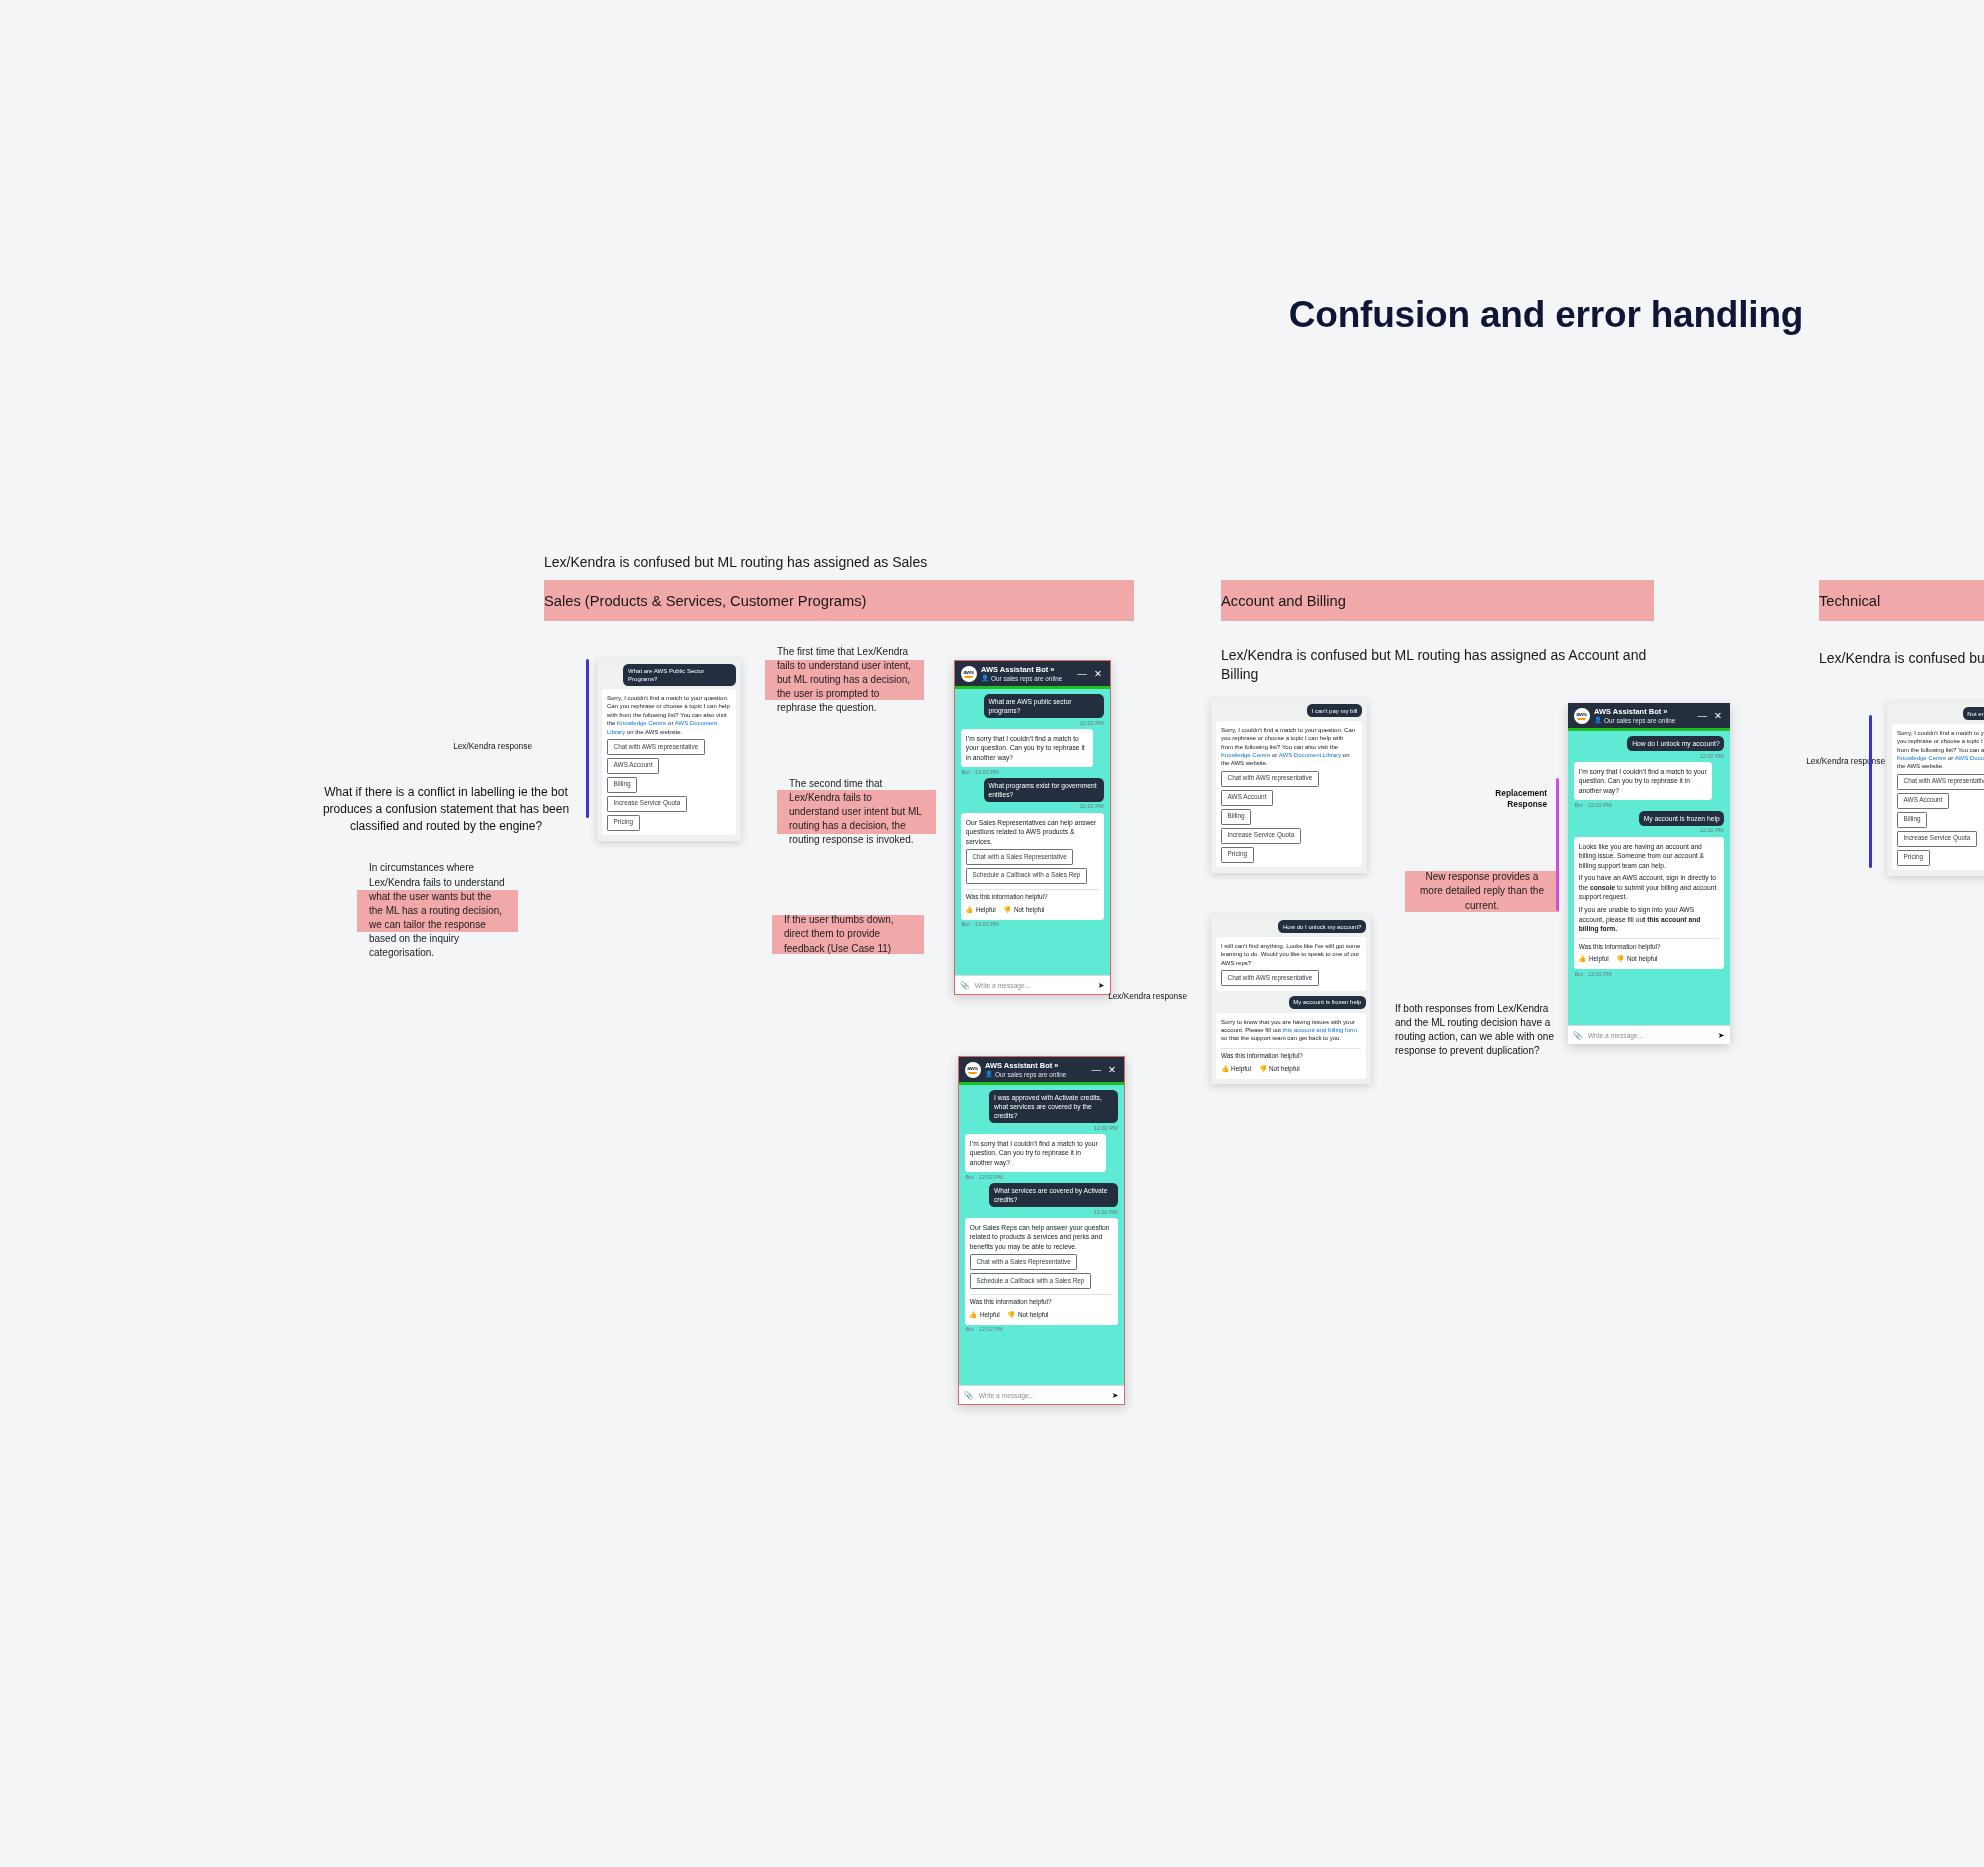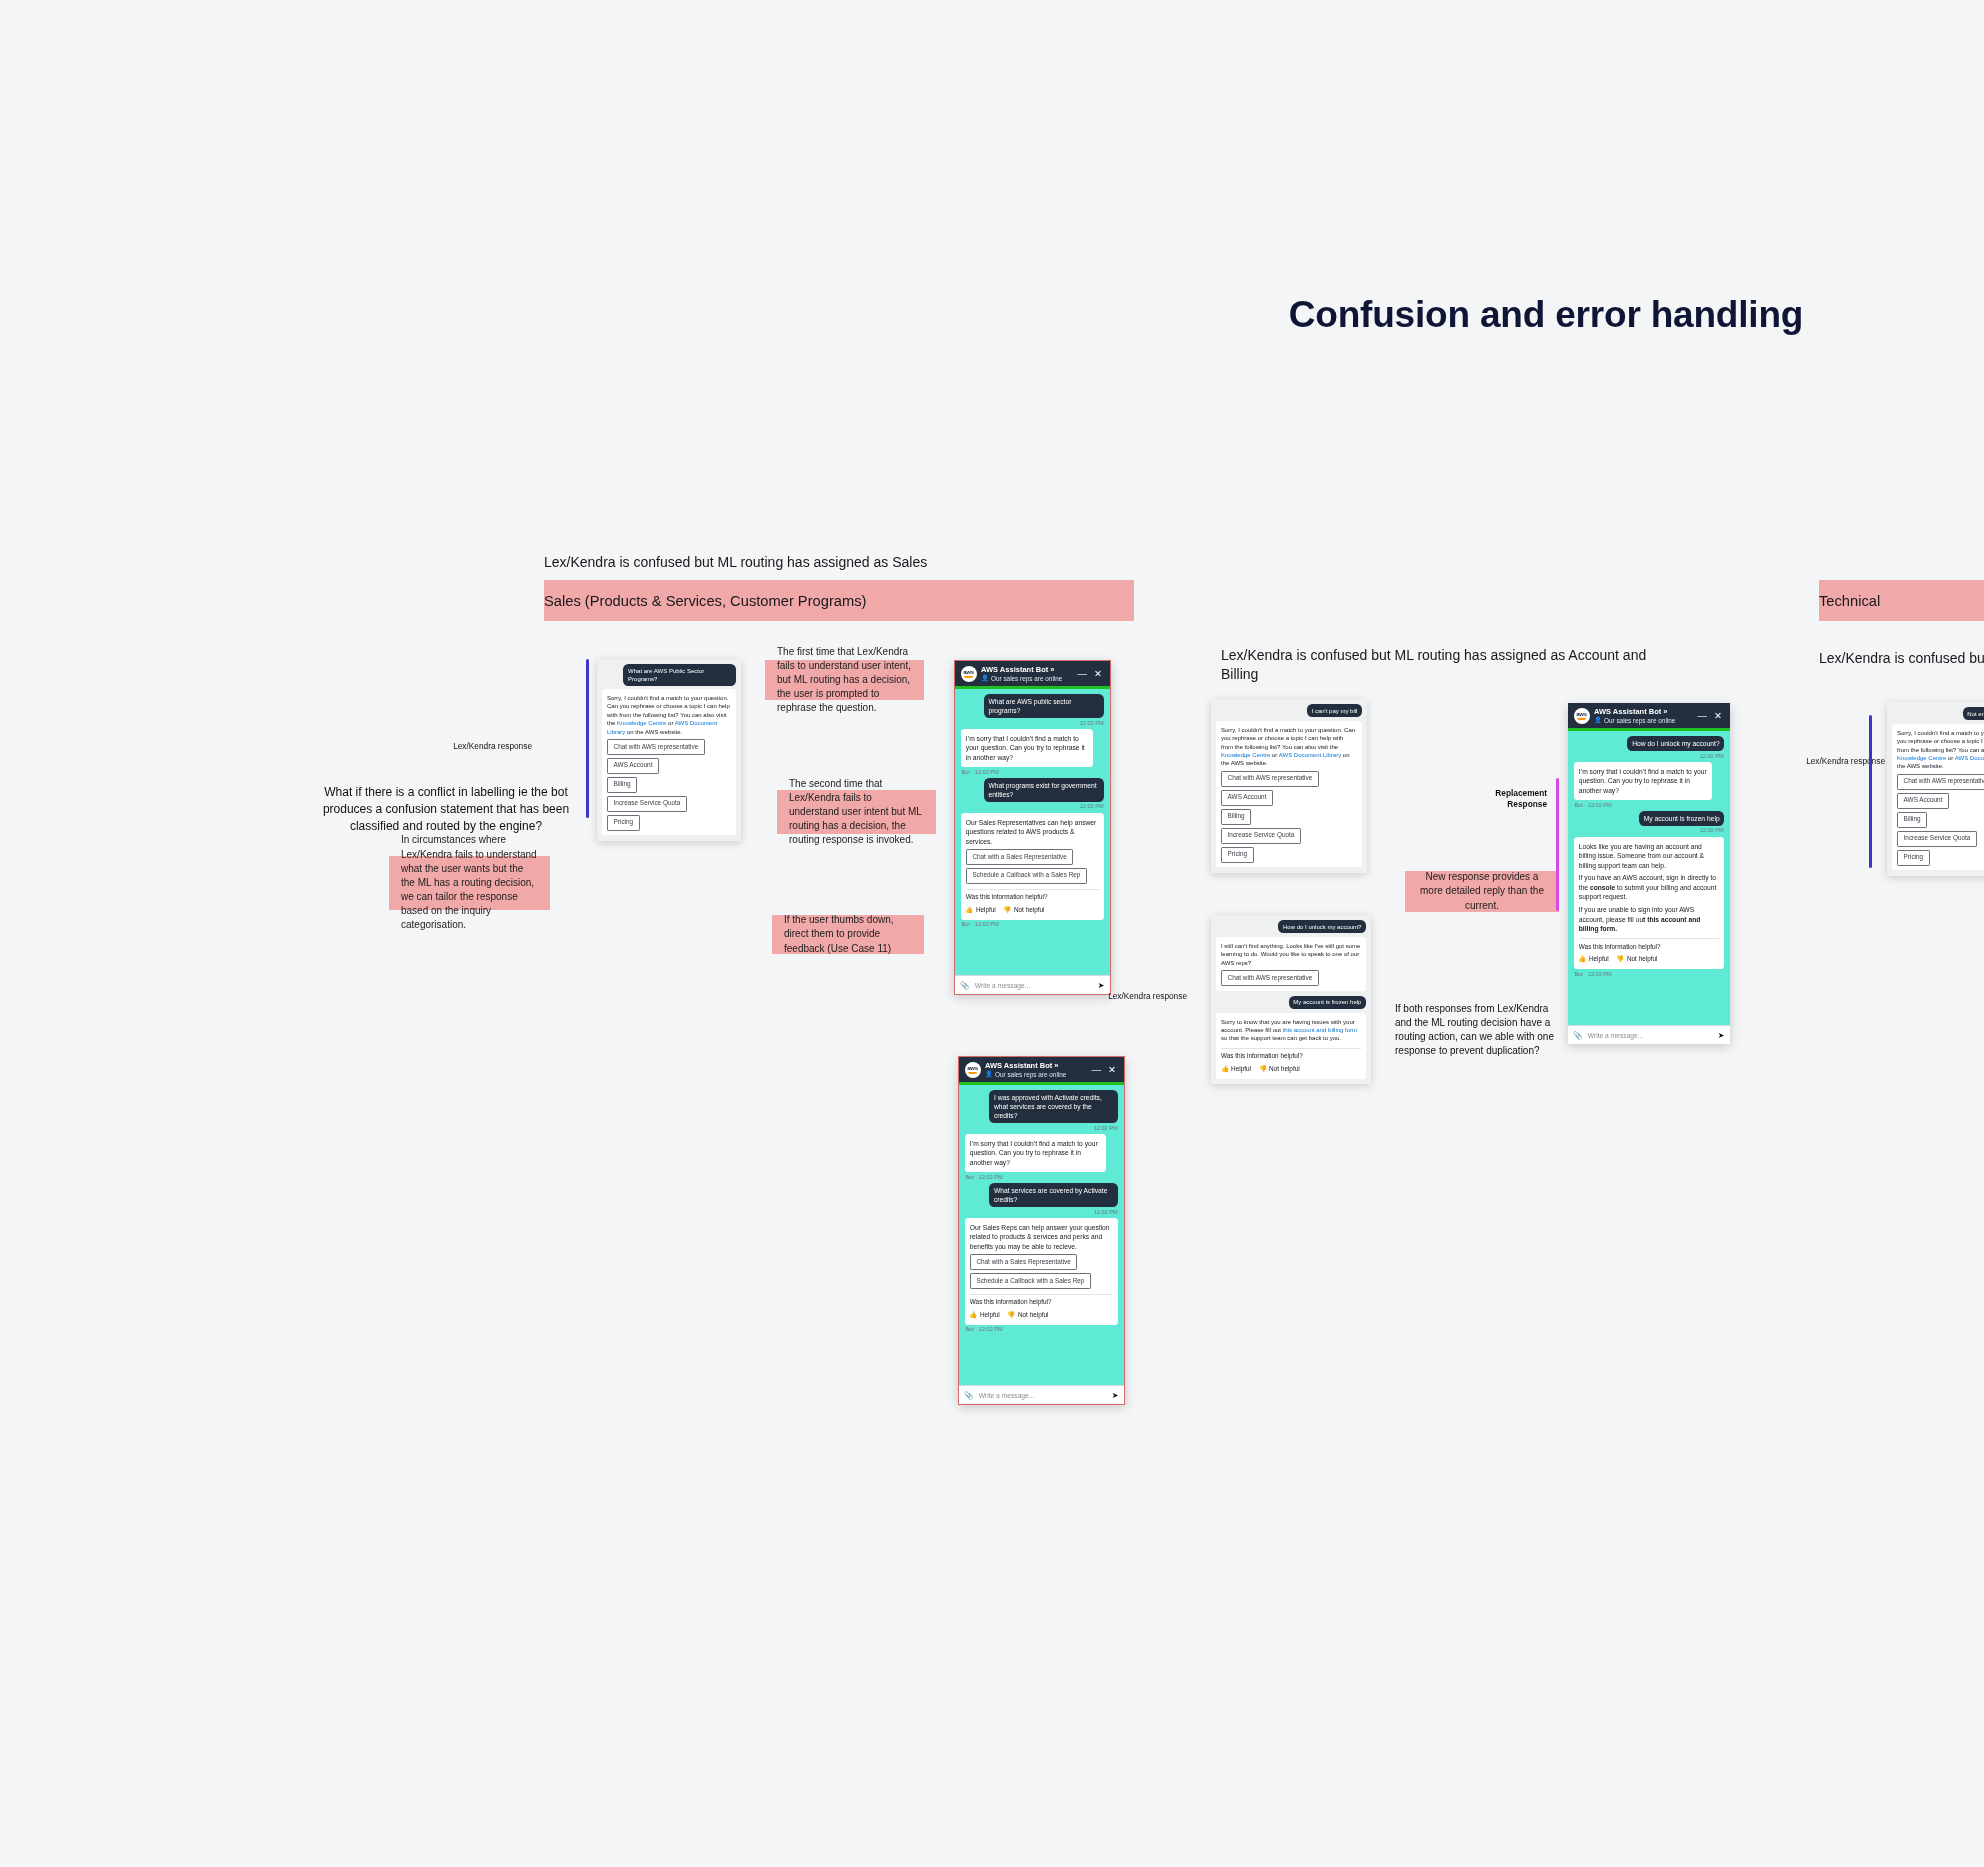--- a/index.html
+++ b/index.html
@@ -67,28 +67,31 @@
 <div class="board">
 
   <div class="page-title">Confusion and error handling</div>
 
   <div class="lane-note" style="left:544px; top:553px; width:476px;">Lex/Kendra is confused but ML routing has assigned as Sales</div>
   <div class="lane-band" style="left:544px; top:580px; width:590px; height:41px;">
       <span>Sales (Products &amp; Services, Customer Programs)</span>
     </div>
 
   <div class="lane-note" style="left:1221px; top:646px; width:437px;">Lex/Kendra is confused but ML routing has assigned as Account and Billing</div>
+  <div class="lane-band" style="left:1221px; top:580px; width:433px; height:41px;">
+      <span>Account and Billing</span>
+    </div>
 
   <div class="lane-note" style="left:1819px; top:649px; width:476px;">Lex/Kendra is confused but ML routing has assigned as Technical</div>
   <div class="lane-band" style="left:1819px; top:580px; width:464px; height:41px;">
       <span>Technical</span>
     </div>
 
   <div class="callout" style="left:318px; top:784px; width:256px;">What if there is a conflict in labelling ie the bot produces a confusion statement that has been classified and routed by the engine?</div>
-  <div class="sticky" style="left:357px; top:856px; width:161px; height:54px;margin-left:32px;">In circumstances where Lex/Kendra fails to understand what the user wants but the the ML has a routing decision, we can tailor the response based on the inquiry categorisation.</div>
+  <div class="sticky" style="left:357px; top:890px; width:161px; height:42px;">In circumstances where Lex/Kendra fails to understand what the user wants but the the ML has a routing decision, we can tailor the response based on the inquiry categorisation.</div>
 
   <div class="label-plain" style="left:445px; top:741px; width:87px;">Lex/Kendra response</div>
   <div class="vbar" style="left:586px; top:659px; height:159px; background:#3a36c8;"></div>
 
   <div class="card" style="left:597px; top:659px; width:144px;">
     <div class="u-row">
       <div class="bub-u" style="font-size:6px;">What are AWS Public Sector Programs?</div>
     </div>
     <div class="bub-b" style="margin-top:3.6px; max-width:100%; font-size:6px;">
       <span>Sorry, I couldn't find a match to your question. Can you rephrase or choose a topic I can help with from the following list? You can also visit the </span><span class="lnk">Knowledge Centre</span><span> or </span><span class="lnk">AWS Document Library</span><span> on the AWS website.</span>

